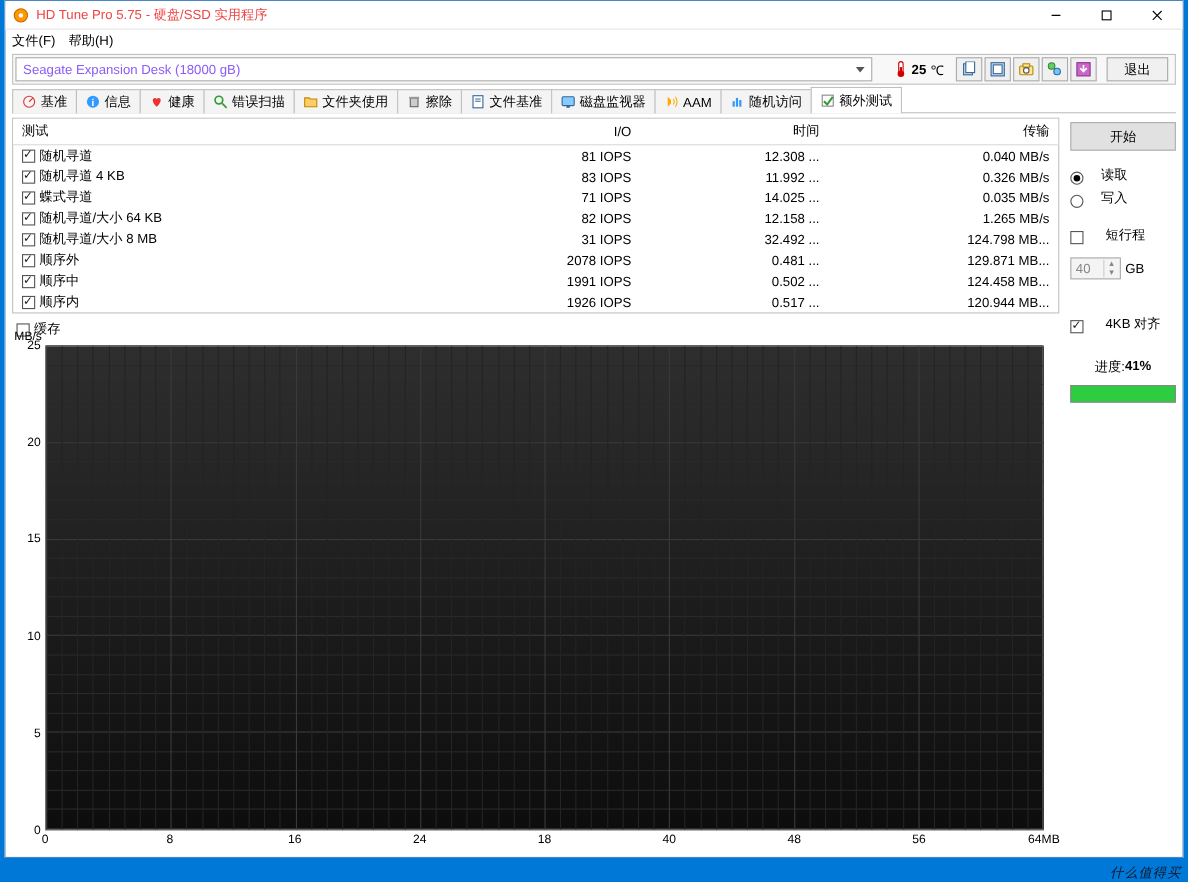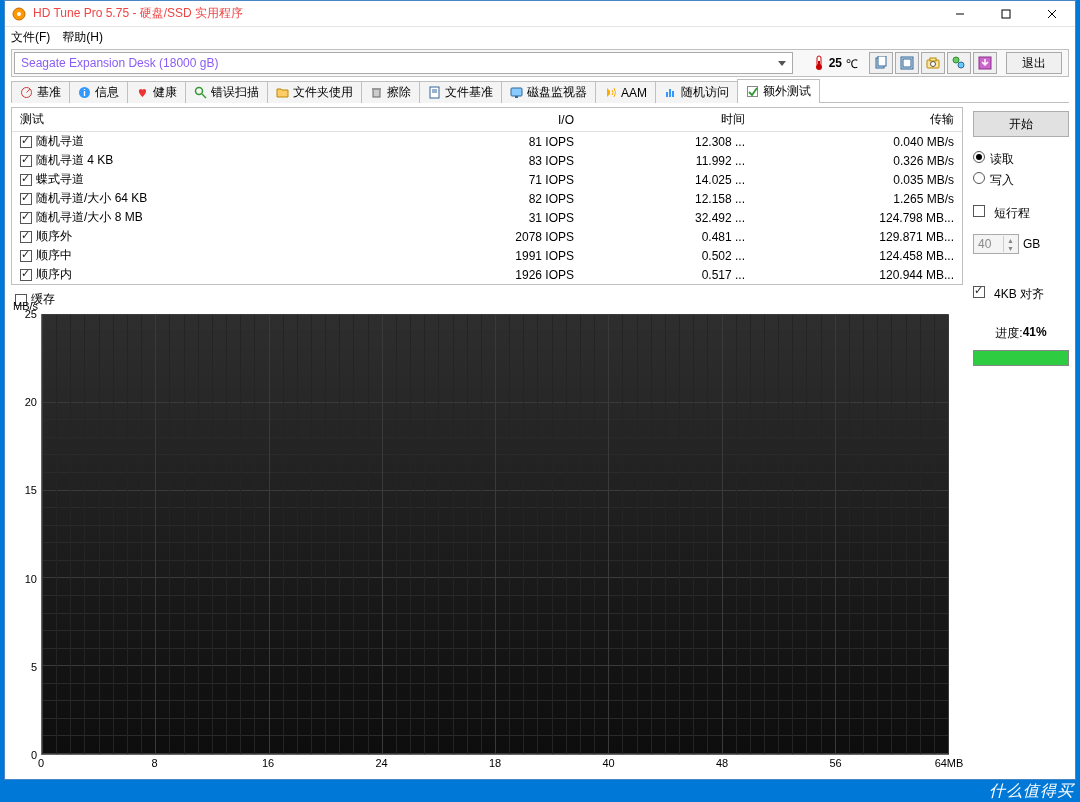--- a/index.html
+++ b/index.html
@@ -57,31 +57,31 @@
   .chart-plot { position:absolute; left:0; right:0; top:0; bottom:0; background:linear-gradient(to bottom,#2e2e2e 0%,#0d0d0d 100%); border:1px solid #666; }
   .grid-v, .grid-h { position:absolute; background:#3a3a3a; }
   .grid-h { left:0; right:0; height:1px; }
   .grid-v { top:0; bottom:0; width:1px; }
   .x-axis { position:absolute; left:0; right:0; bottom:-16px; height:14px; }
   .x-tick { position:absolute; font-size:11px; color:#000; transform:translateX(-50%); }
 
   
   .btn { height:26px; border:1px solid #adadad; background:#e1e1e1; display:flex; align-items:center; justify-content:center; font-size:12px; }
   .opt-group { border:none; padding:0; margin:6px 0 0 0; }
-  .opt { display:flex; align-items:flex-start; gap:5px; padding:2px 0; font-size:12px; }
+  .opt { display:flex; align-items:flex-end; gap:16px; padding:2px 0; font-size:12px; }
   .radio { width:12px; height:12px; border:1px solid #555; border-radius:50%; display:inline-block; position:relative; }
   .radio.on::after { content:""; position:absolute; left:2px; top:2px; width:6px; height:6px; background:#000; border-radius:50%; }
   .spin-row { display:flex; align-items:center; gap:4px; margin-top:4px; }
   .spin { width:46px; height:20px; border:1px solid #aaa; background:#f4f4f4; color:#888; display:flex; align-items:center; padding:0 4px; position:relative; }
   .spin .ud { position:absolute; right:1px; top:1px; bottom:1px; width:14px; border-left:1px solid #ccc; display:flex; flex-direction:column; }
   .spin .ud div { flex:1; display:flex; align-items:center; justify-content:center; font-size:7px; color:#888; }
   .progress-label { font-size:12px; display:flex; justify-content:center; margin-top:6px; }
   .progress-bar { height:16px; border:1px solid #888; background:#2ecc40; margin-top:2px; }
 
-  .watermark { position:fixed; right:6px; bottom:0; font-size:16px; color:#ffffff; font-style:italic; letter-spacing:1px; pointer-events:none; }
+  .watermark { position:fixed; right:6px; bottom:0; font-size:12px; color:#0f172a; font-style:italic; letter-spacing:1px; pointer-events:none; }
 </style>
 </head>
 <body>
 
 <div class="window">
 
   <div class="titlebar">
     <svg class="app-icon" viewBox="0 0 16 16">
         <circle cx="8" cy="8" r="6" fill="#ff9800" stroke="#c66900"></circle>
         <circle cx="8" cy="8" r="2" fill="#fff"></circle>

